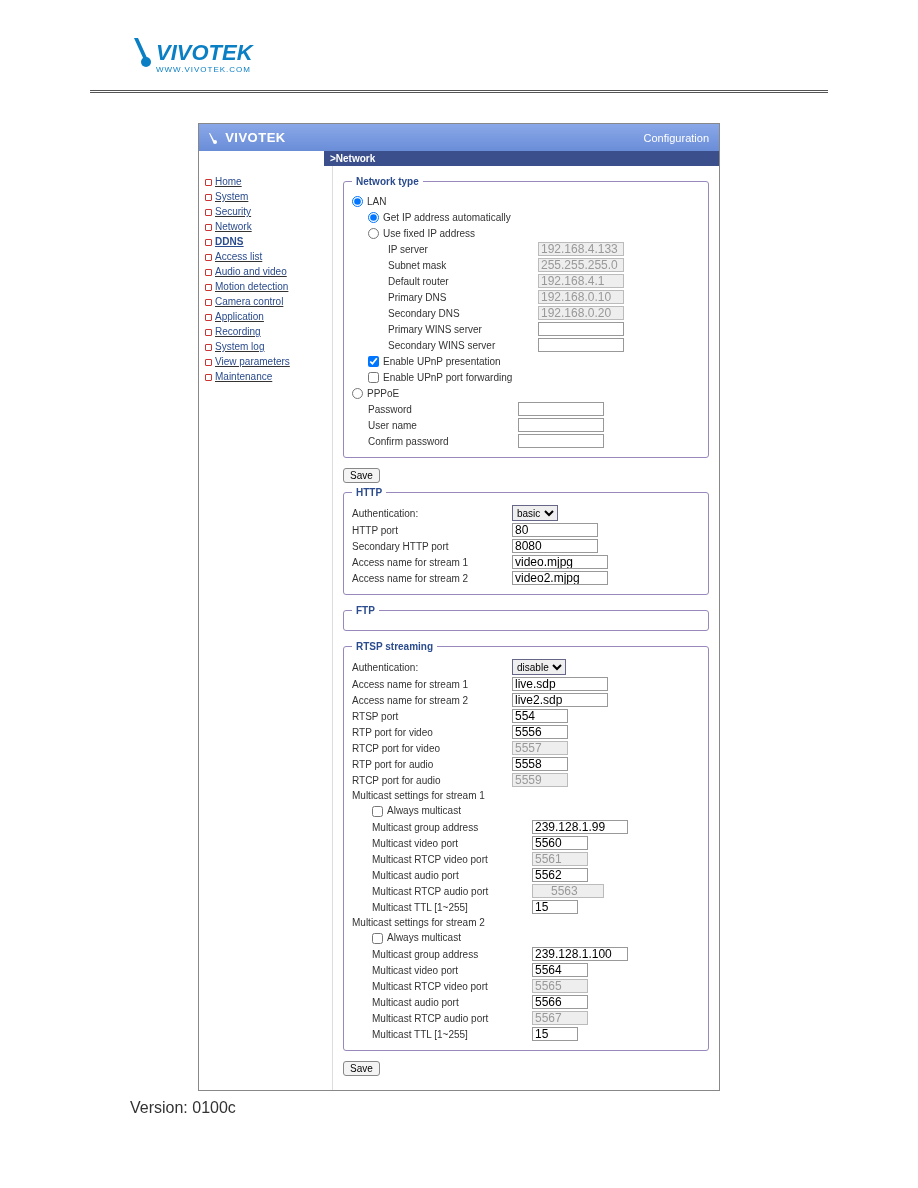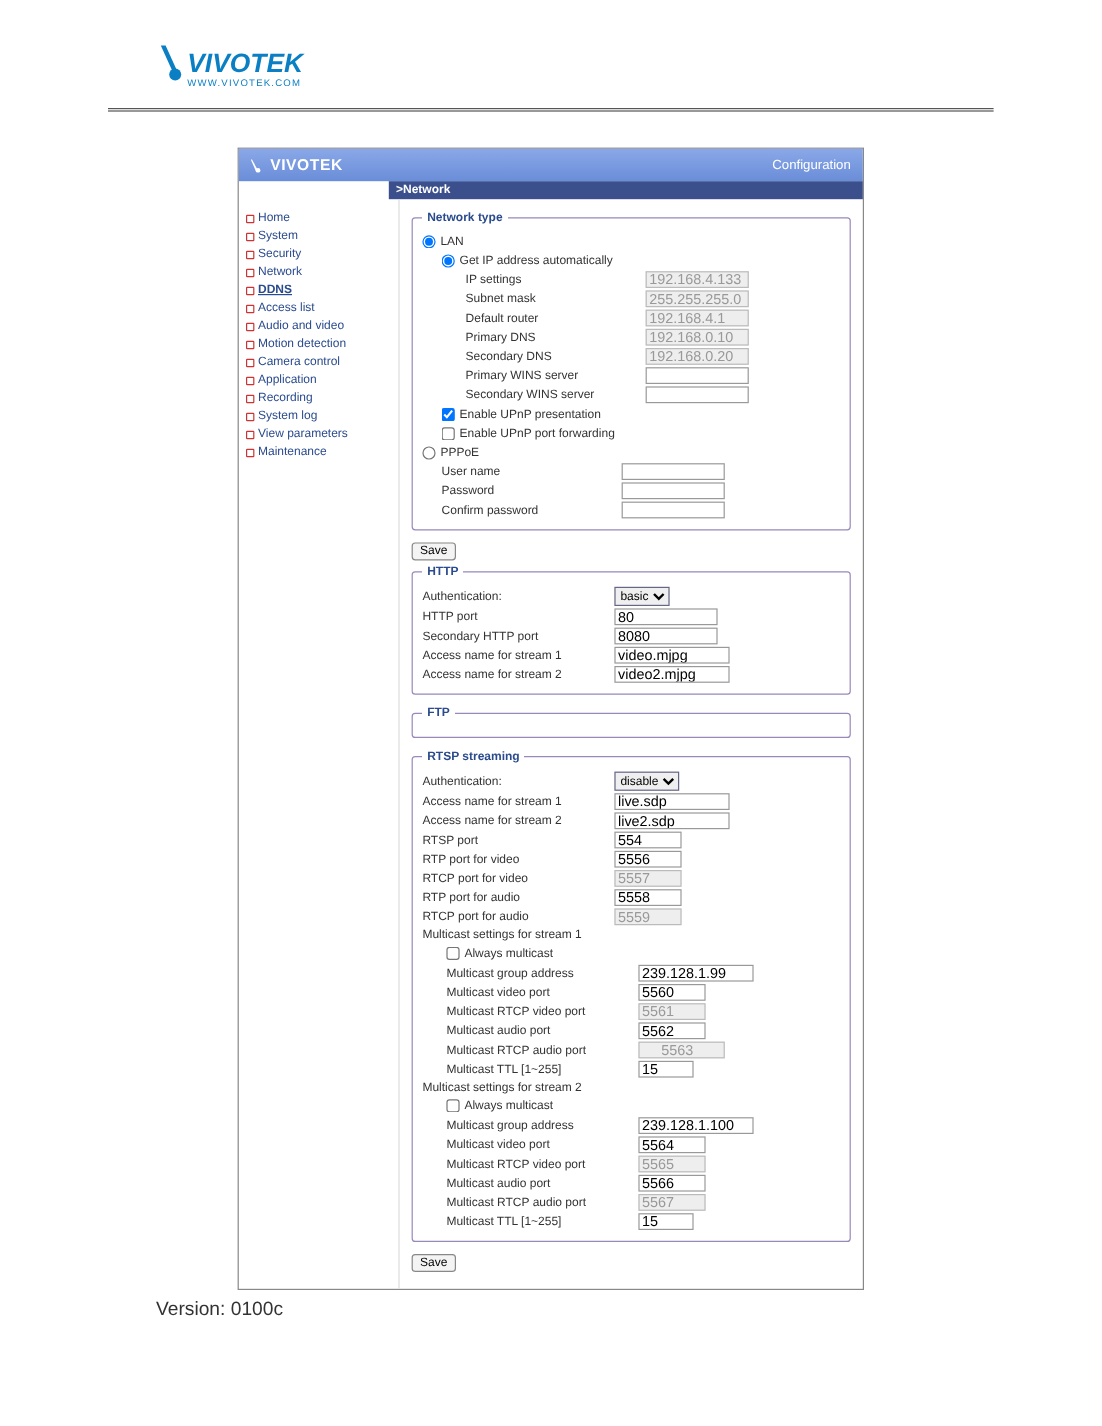--- a/index.html
+++ b/index.html
@@ -59,20 +59,21 @@
 }
 .sidebar {
   width: 125px;
   padding: 8px 4px;
   border-right: 1px solid #ddd;
 }
 .sidebar ul {
   list-style: none;
   margin: 0;
   padding: 0;
+  text-decoration: underline;
 }
 .sidebar li {
   padding: 2px 2px 2px 12px;
   position: relative;
   cursor: pointer;
   color: #2a4b8d;
 }
 .sidebar li::before {
   content: "";
   position: absolute;
@@ -242,23 +243,27 @@
         <legend>Network type</legend>
 
         <div class="row radio-row">
               <input type="radio" checked="" style="">
               <span>LAN</span>
             </div>
         <div class="row radio-row sub">
               <input type="radio" checked="" style="">
               <span>Get IP address automatically</span>
             </div>
-
-        <div class="row">
-              <span class="lbl indent-2">IP settings</span>
+        <div class="row radio-row sub">
+              <input type="radio" style="">
+              <span>Use fixed IP address</span>
+            </div>
+
+        <div class="row">
+              <span class="lbl indent-2">IP server</span>
               <input type="text" class="disabled" disabled="" value="192.168.4.133" style="">
             </div>
         <div class="row">
               <span class="lbl indent-2">Subnet mask</span>
               <input type="text" class="disabled" disabled="" value="255.255.255.0" style="">
             </div>
         <div class="row">
               <span class="lbl indent-2">Default router</span>
               <input type="text" class="disabled" disabled="" value="192.168.4.1" style="">
             </div>
@@ -286,26 +291,26 @@
         <div class="row radio-row sub">
               <input type="checkbox" style="">
               <span>Enable UPnP port forwarding</span>
             </div>
 
         <div class="row radio-row">
               <input type="radio" style="">
               <span>PPPoE</span>
             </div>
         <div class="row">
+              <span class="lbl indent-1">Password</span>
+              <input type="password" value="" style="">
+            </div>
+        <div class="row">
               <span class="lbl indent-1">User name</span>
               <input type="text" value="" style="">
-            </div>
-        <div class="row">
-              <span class="lbl indent-1">Password</span>
-              <input type="password" value="" style="">
             </div>
         <div class="row">
               <span class="lbl indent-1">Confirm password</span>
               <input type="password" value="" style="">
             </div>
       </fieldset>
 
       <button class="btn">Save</button>
 
       <fieldset>

